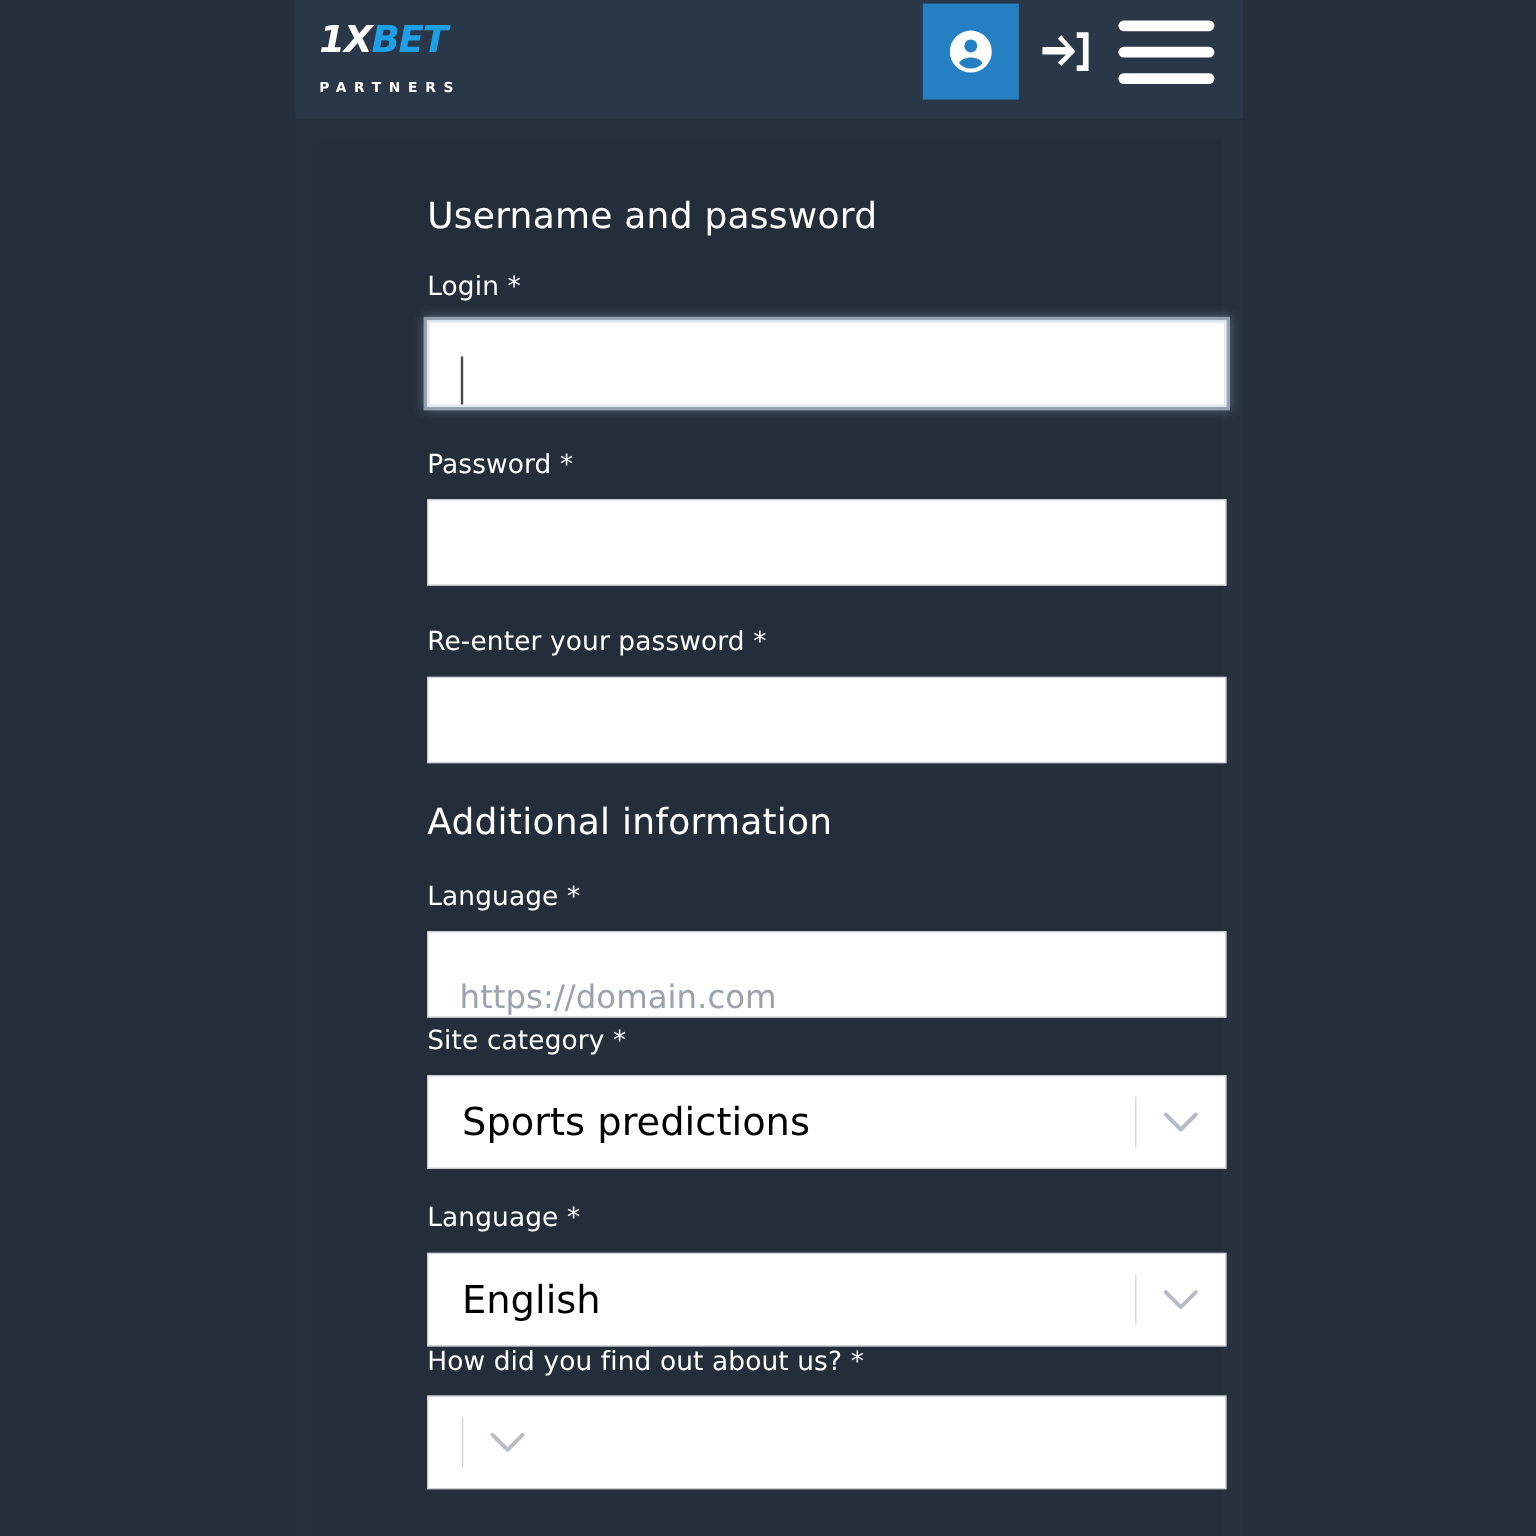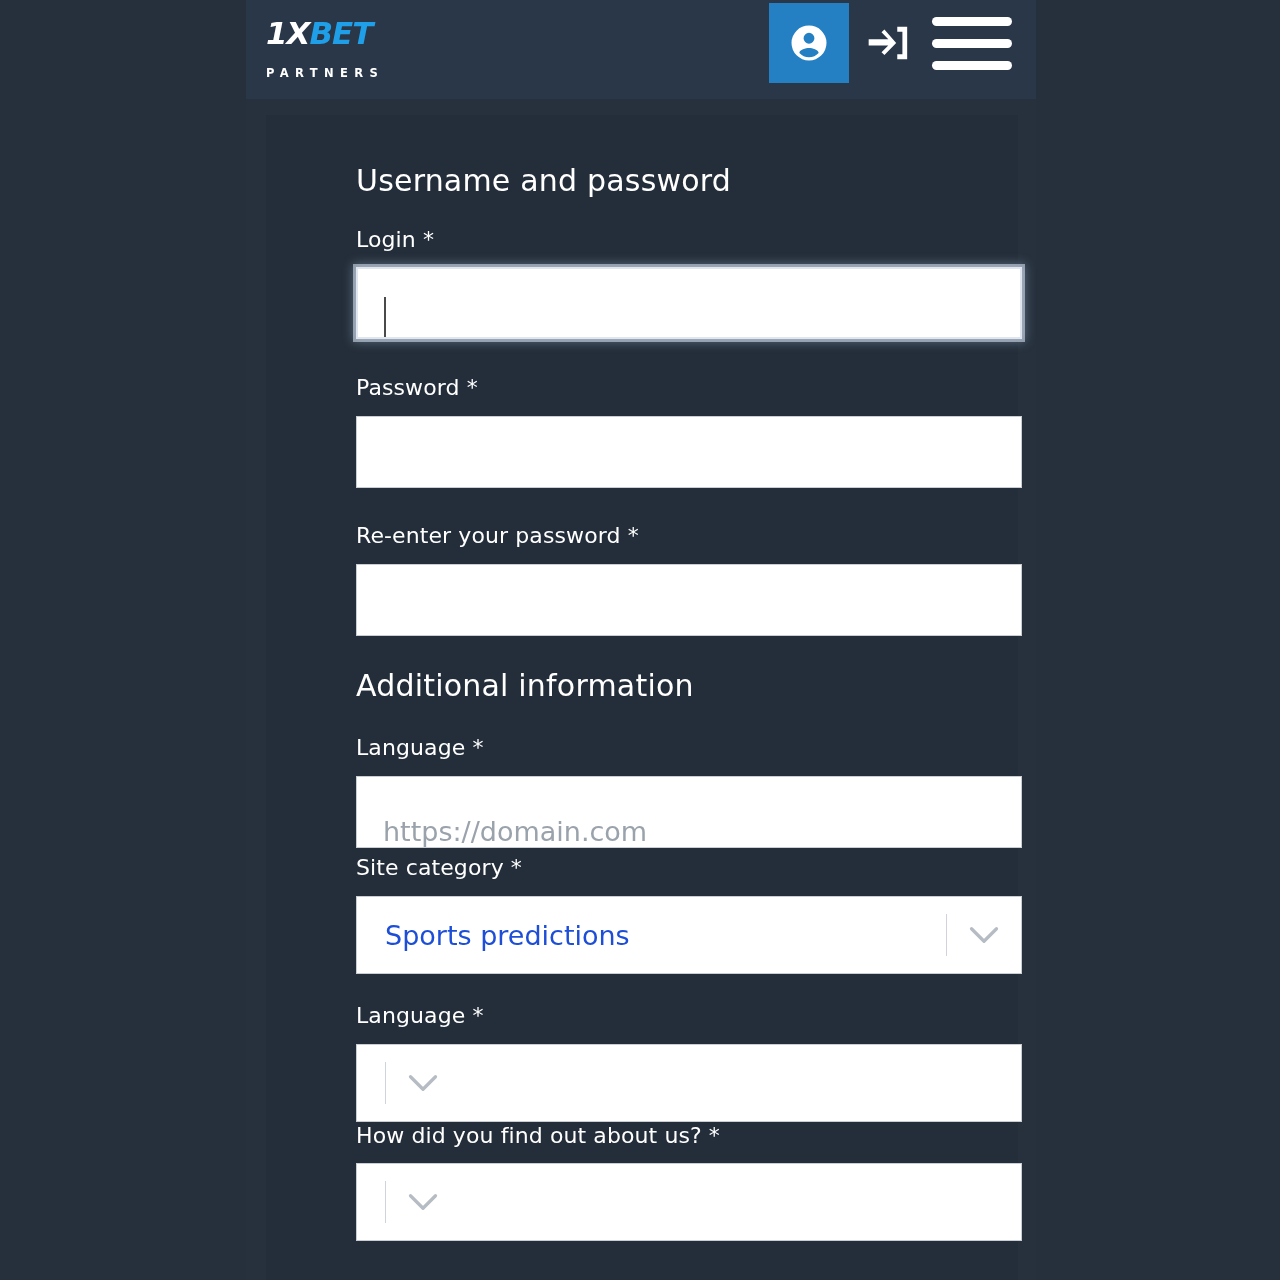--- a/index.html
+++ b/index.html
@@ -181,22 +181,22 @@
   .placeholder-text { color: #9aa2ab; font-size: 27px; }
 
   .select-input {
     width: 666px;
     height: 78px;
     background: #ffffff;
     border: 1px solid #c9ced4;
     display: flex;
     align-items: center;
     padding: 0 0 0 28px;
-    font-size: 27px;
-    color: #1d4ed8;
+    font-size: 32px;
+    color: #000000;
     position: relative;
     cursor: pointer;
   }
   .select-value { flex: 1; }
   .select-divider {
     width: 1px;
     height: 42px;
     background: #cfd4da;
   }
   .select-arrow {
@@ -287,20 +287,21 @@
         <span class="select-arrow">
           <svg viewBox="0 0 24 14" aria-hidden="true">
             <path d="M2 2l10 10L22 2" stroke="#b6bcc4" stroke-width="2.6" fill="none" stroke-linecap="round" stroke-linejoin="round"></path>
           </svg>
         </span>
       </div>
 
       <div class="field-label pos" style="top:888px;">Language *</div>
 
       <div class="select-input pos" style="top:929px;">
+        <span class="select-value">English</span>
         <span class="select-divider"></span>
         <span class="select-arrow">
           <svg viewBox="0 0 24 14" aria-hidden="true">
             <path d="M2 2l10 10L22 2" stroke="#b6bcc4" stroke-width="2.6" fill="none" stroke-linecap="round" stroke-linejoin="round"></path>
           </svg>
         </span>
       </div>
 
       <div class="field-label pos" style="top:1008px;">How did you find out about us? *</div>
 

